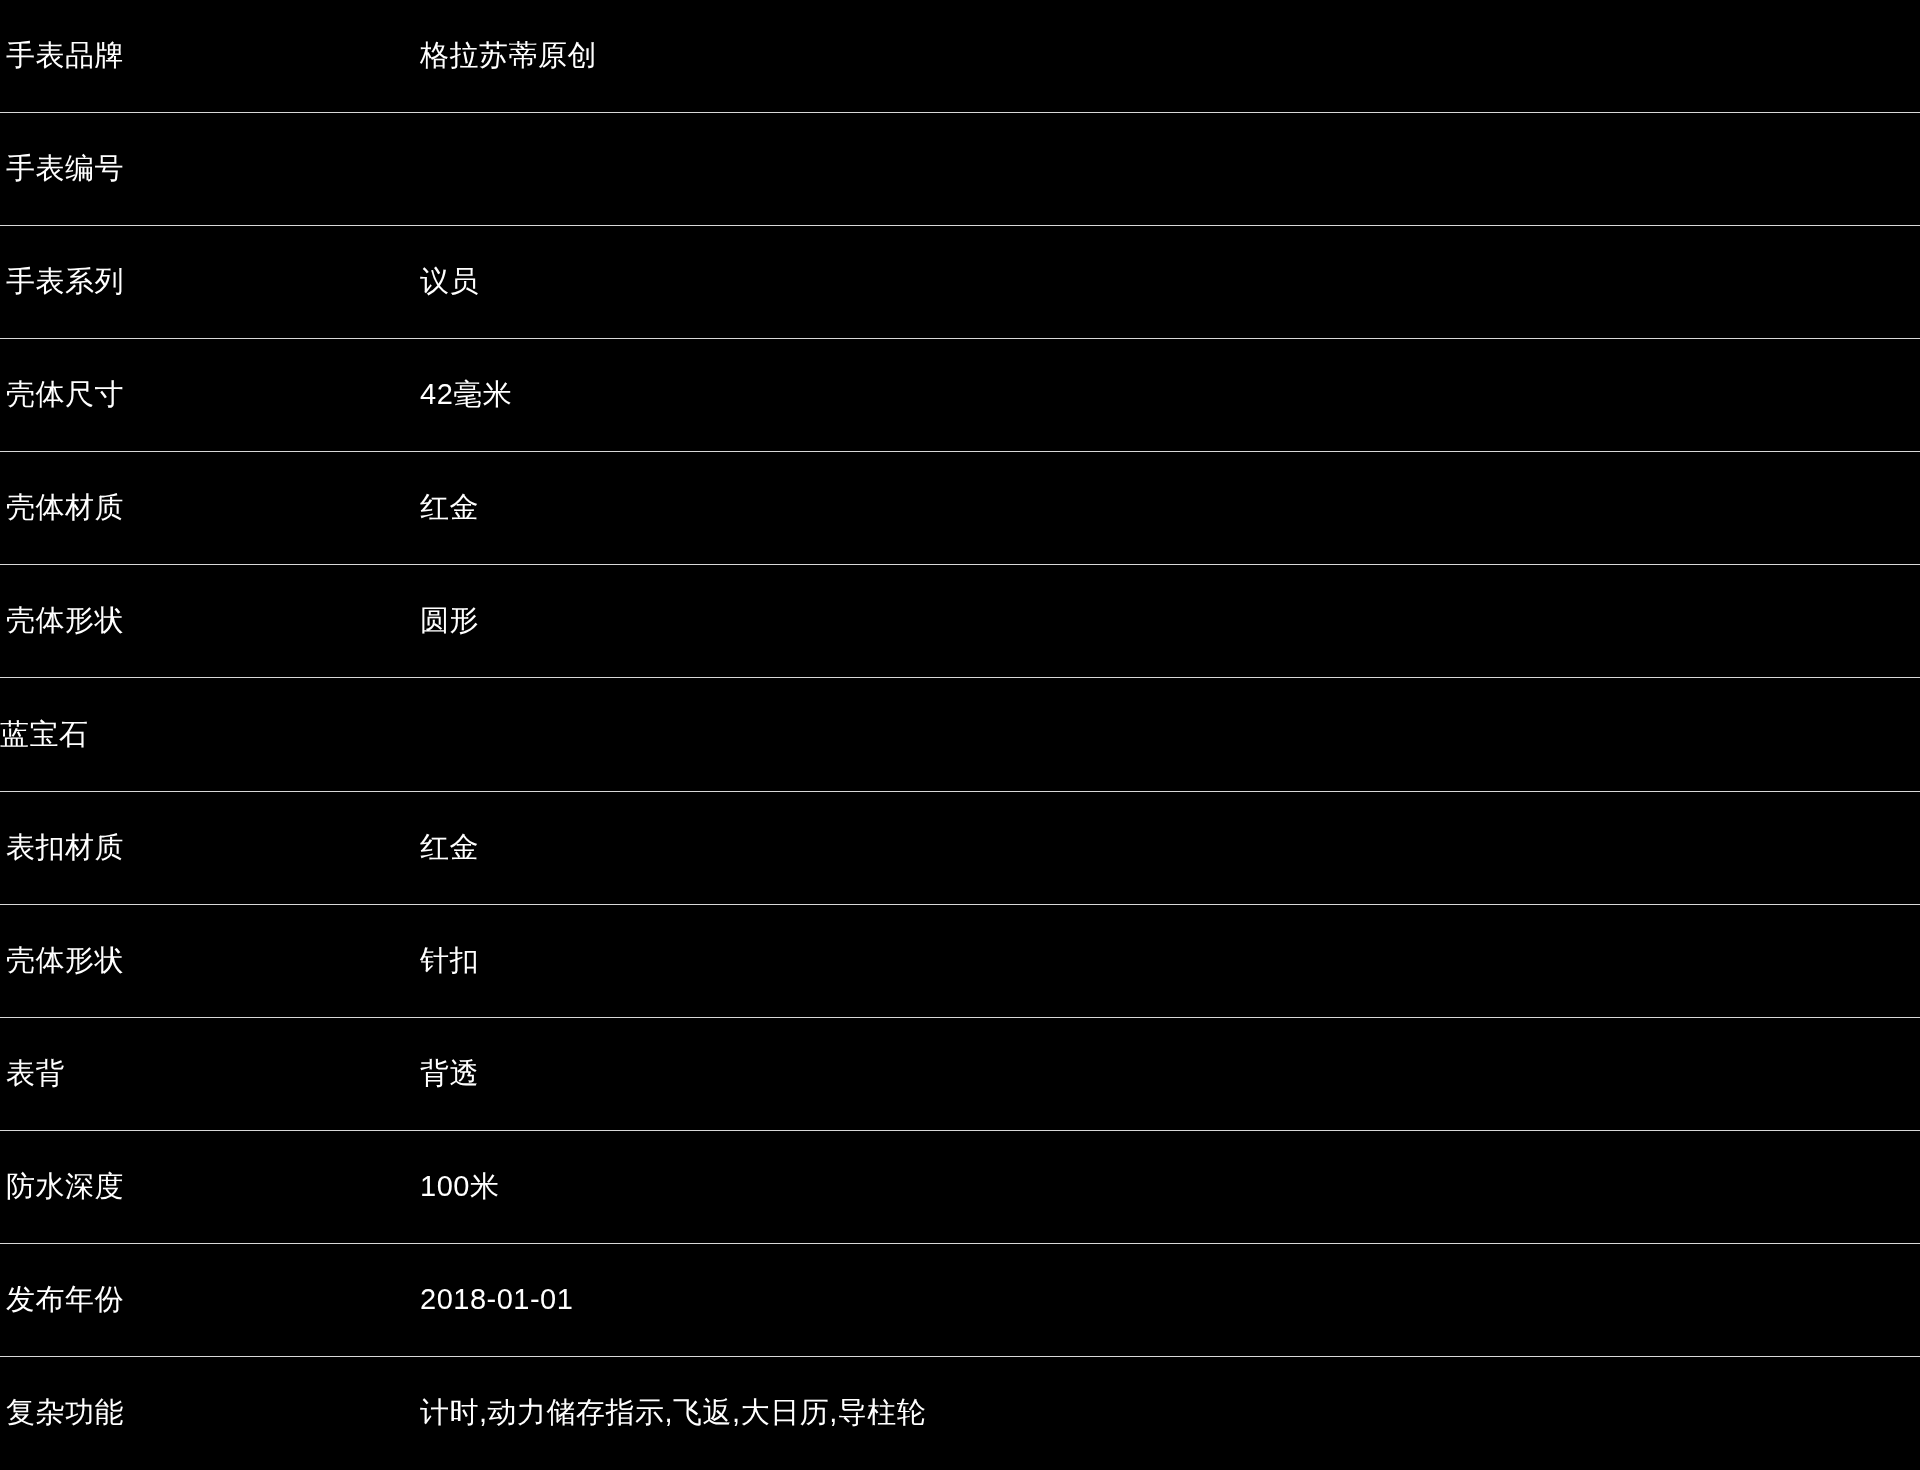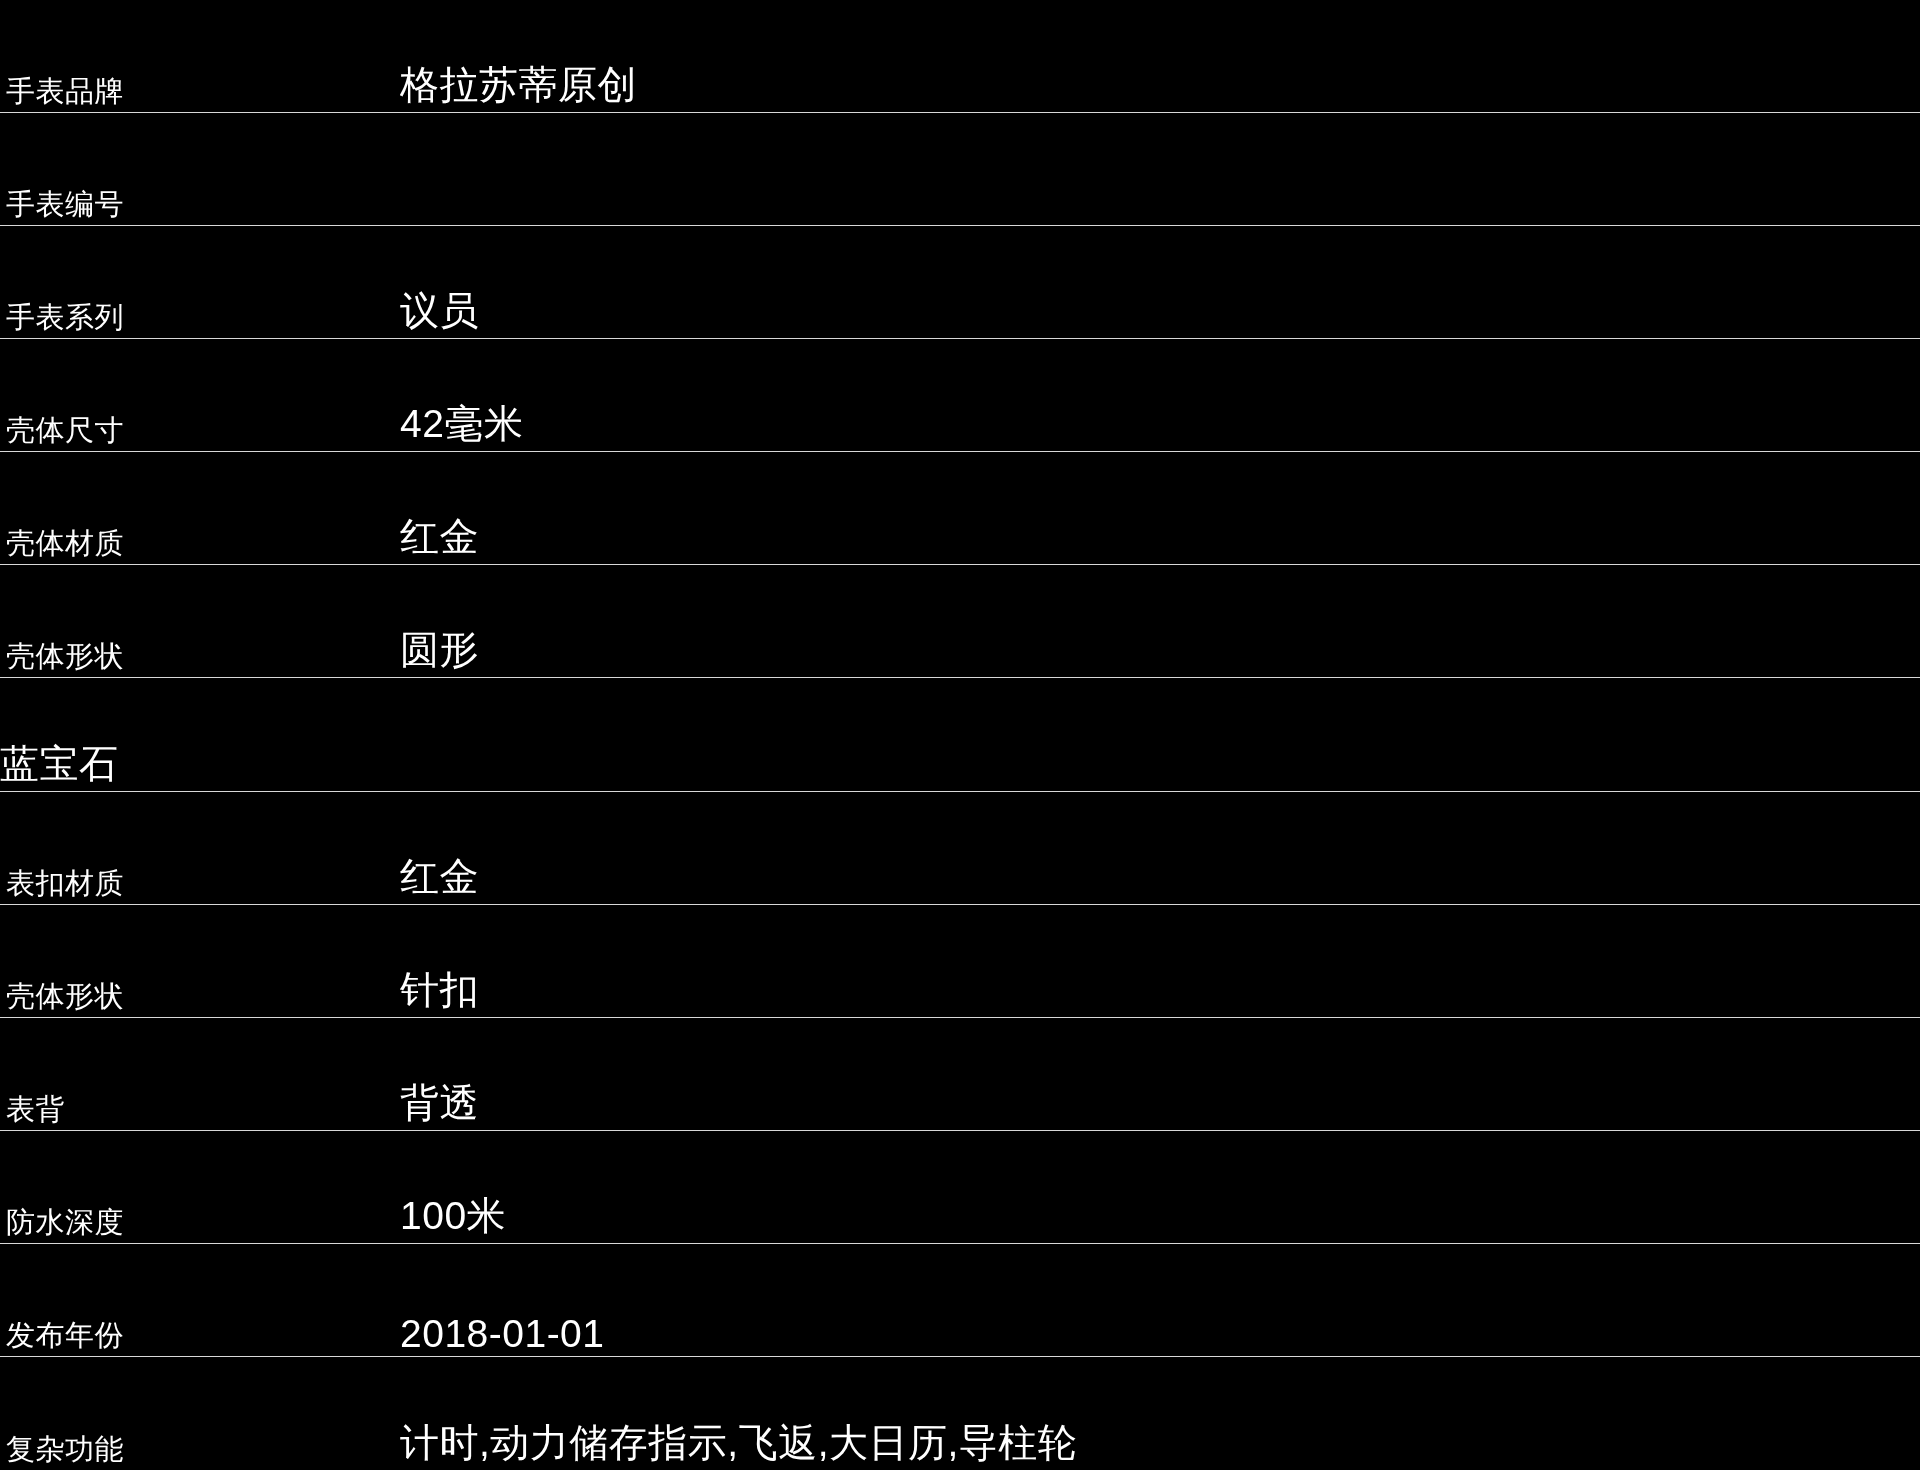--- a/index.html
+++ b/index.html
@@ -13,40 +13,41 @@
     height: 1470px;
     background: #000000;
     display: flex;
     flex-direction: column;
     overflow: hidden;
   }
   .spec-row {
     flex: 1 1 auto;
     height: 98px;
     display: flex;
-    align-items: flex-end;
+    align-items: center;
     border-bottom: 1px solid #d8d8d8;
     box-sizing: border-box;
+    gap: 20px;
   }
   .spec-row:last-child {
     border-bottom: none;
   }
   .spec-label {
     width: 400px;
     padding-left: 6px;
     box-sizing: border-box;
     color: #ffffff;
     font-size: 29px;
     font-weight: 400;
     letter-spacing: 0.5px;
     flex: 0 0 auto;
   }
   .spec-value {
     color: #ffffff;
-    font-size: 39px;
+    font-size: 29px;
     font-weight: 400;
     letter-spacing: 0.5px;
     flex: 1 1 auto;
   }
 </style>
 </head>
 <body>
 
 <div class="spec-table">
 

